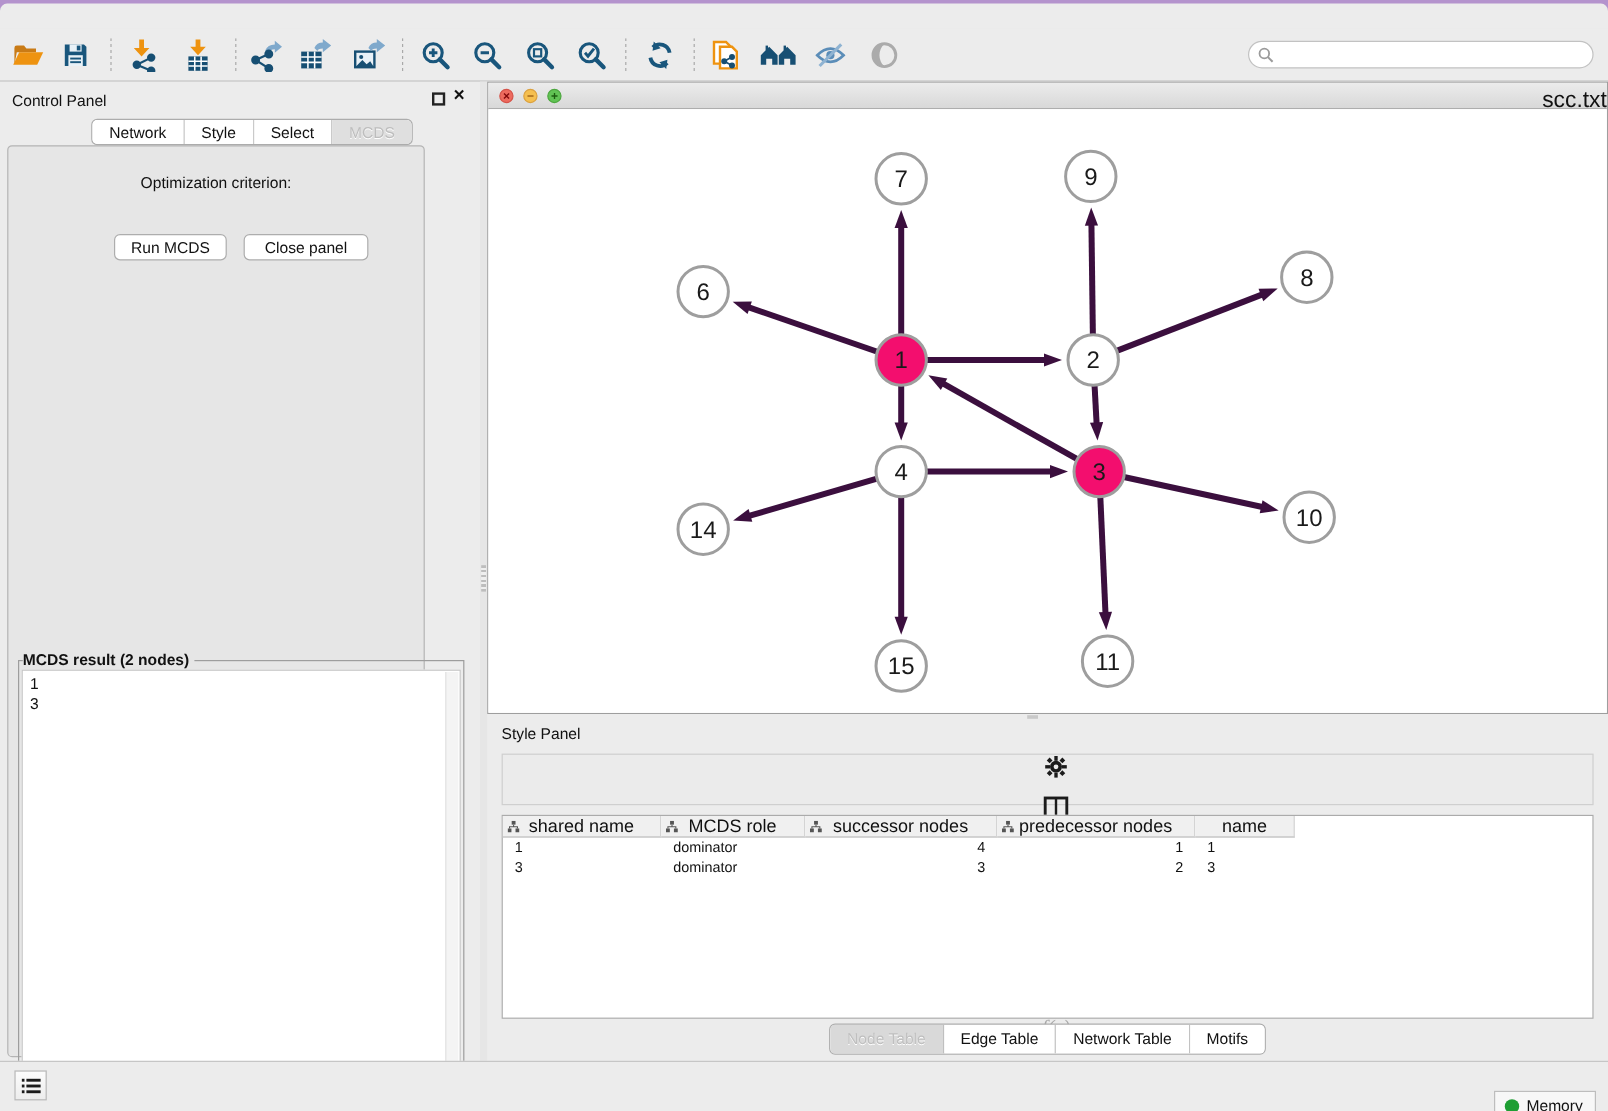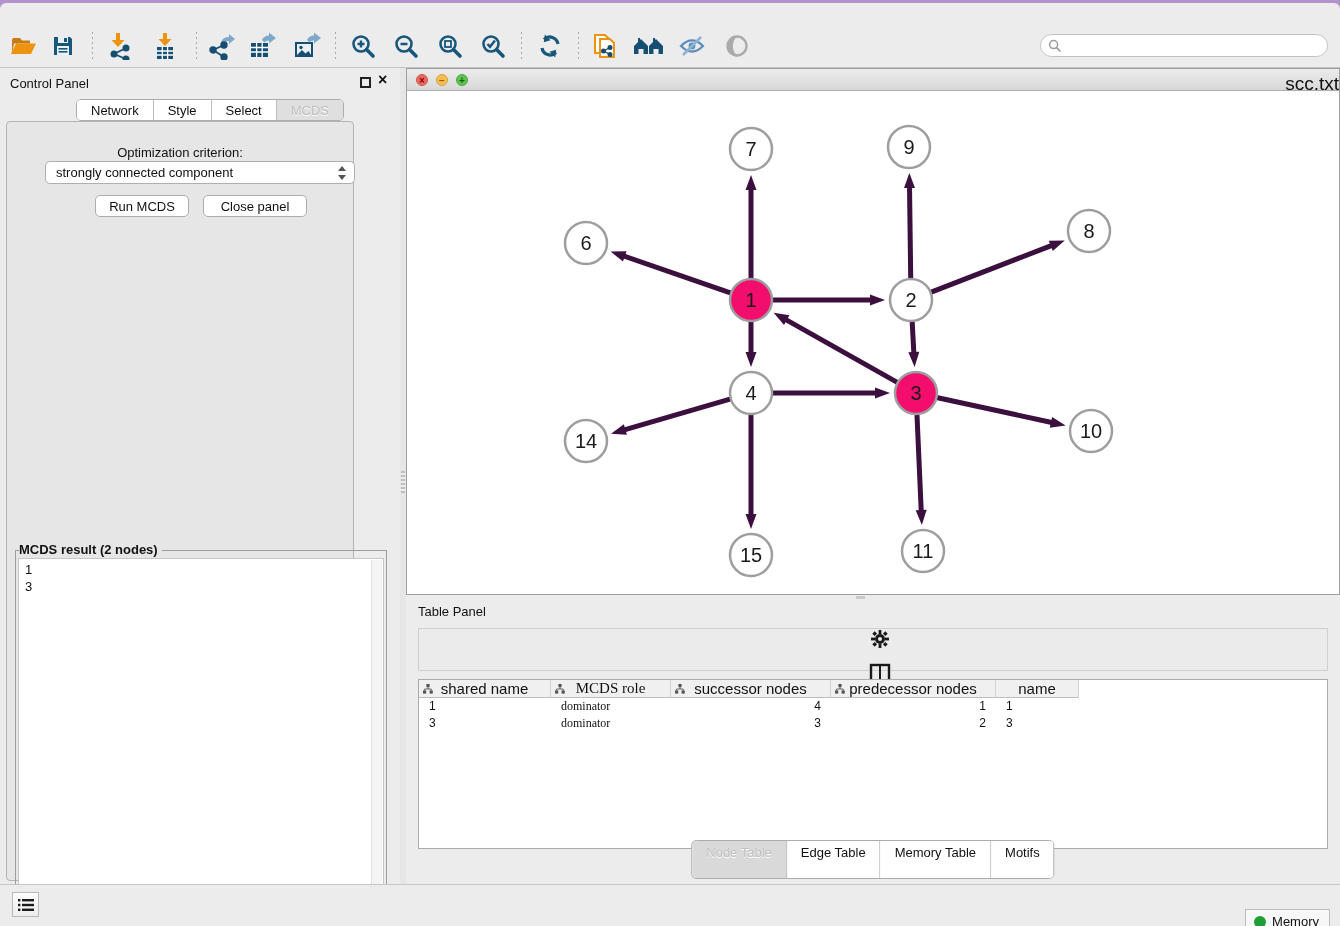--- a/index.html
+++ b/index.html
@@ -81,22 +81,22 @@
   .node-table { position:absolute; left:12px; top:79px; width:910px; height:170px;
     background:#fff; border:1px solid #ABABAB; }
   .nt-header { position:absolute; left:0; top:0; height:18px; display:flex; }
   .nt-hcell { position:relative; height:18px; background:#F0F0F0; border-right:1px solid #D4D4D4;
     border-bottom:1px solid #BDBDBD; font-size:15px; color:#111; text-align:center; line-height:17px; }
   .nt-hicon { position:absolute; left:4px; top:4px; }
   .nt-body { position:absolute; left:0; top:18px; width:100%; }
   .trow { display:flex; height:17px; }
   .tcell { font-size:12px; color:#111; line-height:17px; padding:0 10px; white-space:nowrap; overflow:hidden; }
   .al { text-align:left; } .ar { text-align:right; }
-  .c0{width:132px;} .c1{width:120px;font-family:Liberation Serif, serif;} .c2{width:160px;} .c3{width:165px;} .c4{width:83px;}
-  .tp-tabs { position:absolute; left:50%; transform:translateX(-50%); bottom:14px; height:39px; display:flex;
+  .c0{width:132px;} .c1{width:120px;} .c2{width:160px;} .c3{width:165px;} .c4{width:83px;}
+  .tp-tabs { position:absolute; left:50%; transform:translateX(-50%); bottom:14px; height:26px; display:flex;
     border:1px solid #ACACAC; border-radius:5px; overflow:hidden; background:#fff; }
   .tp-tab { padding:4px 14px 0 14px; font-size:13px; color:#111; border-right:1px solid #BDBDBD; background:#fff; }
   .tp-tab:last-child { border-right:none; }
   .tp-tab.active { background:#D9D9D9; color:#BFBFBF; text-shadow:0 1px 0 #fff; }
 
   
   .statusbar { position:absolute; left:0; top:881px; width:100%; height:42px;
     background:#ECECEC; border-top:1px solid #C6C6C6; }
   .sb-left-btn { position:absolute; left:12px; top:7px; width:27px; height:25px; background:linear-gradient(#FCFCFC,#EDEDED);
     border:1px solid #B9B9B9; display:flex; align-items:center; justify-content:center; }
@@ -279,24 +279,20 @@
 
     <div class="cp-tabs">
       <div class="cp-tab">Network</div>
       <div class="cp-tab">Style</div>
       <div class="cp-tab">Select</div>
       <div class="cp-tab active">MCDS</div>
     </div>
 
     <div class="cp-pane">
       <div class="opt-label">Optimization criterion:</div>
-      <div class="opt-select">
-        <span>strongly connected component</span>
-        <span class="stepper"></span>
-      </div>
       <div class="cp-btn" style="left:88px; width:94px;">Run MCDS</div>
       <div class="cp-btn" style="left:196px; width:104px;">Close panel</div>
 
       <div class="mcds-result">
         <div class="mcds-frame"></div>
         <div class="mcds-legend" style="background:#E6E6E6;font-weight:bold;">MCDS result (2 nodes)</div>
         <div class="mcds-text" id="mcds-text">1
 3<div class="mcds-scroll"></div></div>
       </div>
     </div>
@@ -366,21 +362,21 @@
           <text x="684" y="347" text-anchor="middle" font-size="20" fill="#1a1a1a">10</text>
           <circle cx="344" cy="464" r="21" fill="#FFFFFF" stroke="#9E9E9E" stroke-width="2.5"></circle>
           <text x="344" y="471" text-anchor="middle" font-size="20" fill="#1a1a1a">15</text>
           <circle cx="516" cy="460" r="21" fill="#FFFFFF" stroke="#9E9E9E" stroke-width="2.5"></circle>
           <text x="516" y="467" text-anchor="middle" font-size="20" fill="#1a1a1a">11</text>
         </svg>
     </div>
   </div>
 
   <div class="table-panel">
-    <div class="panel-title" style="left:12px; top:4px;">Table Panel</div>
+    <div class="panel-title" style="left:12px; top:4px;">Style Panel</div>
 
     <div class="tp-toolbar">
       <span class="tp-ticon">
         <svg width="20" height="20" viewBox="0 0 20 20">
             <g fill="#1B1B1B">
               <circle cx="10" cy="10" r="5"></circle>
               <rect x="8.6" y="1" width="2.8" height="4"></rect>
               <rect x="8.6" y="15" width="2.8" height="4"></rect>
               <rect x="1" y="8.6" width="4" height="2.8"></rect>
               <rect x="15" y="8.6" width="4" height="2.8"></rect>
@@ -494,21 +490,21 @@
             <div class="tcell c2 ar">3</div>
             <div class="tcell c3 ar">2</div>
             <div class="tcell c4 al">3</div>
           </div>
         </div>
     </div>
 
     <div class="tp-tabs">
       <div class="tp-tab active">Node Table</div>
       <div class="tp-tab">Edge Table</div>
-      <div class="tp-tab">Memory Table</div>
+      <div class="tp-tab">Network Table</div>
       <div class="tp-tab">Motifs</div>
     </div>
   </div>
 
   <div class="statusbar">
     <div class="sb-left-btn">
       <svg width="16" height="14" viewBox="0 0 16 14">
           <g fill="#1B1B1B">
             <rect x="0" y="1" width="2.4" height="2.4"></rect>
             <rect x="4" y="1" width="12" height="2.4"></rect>

